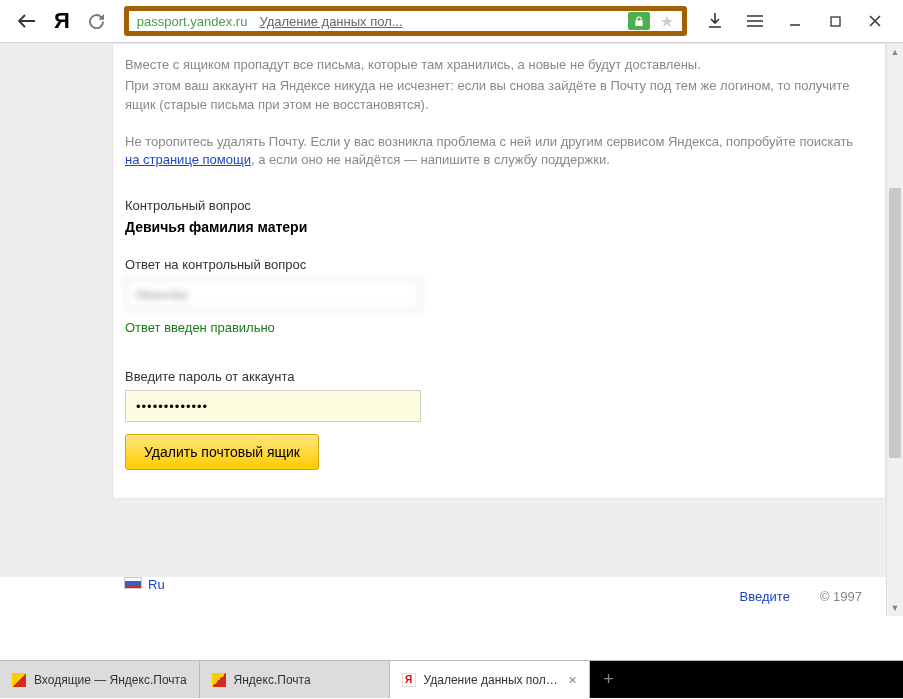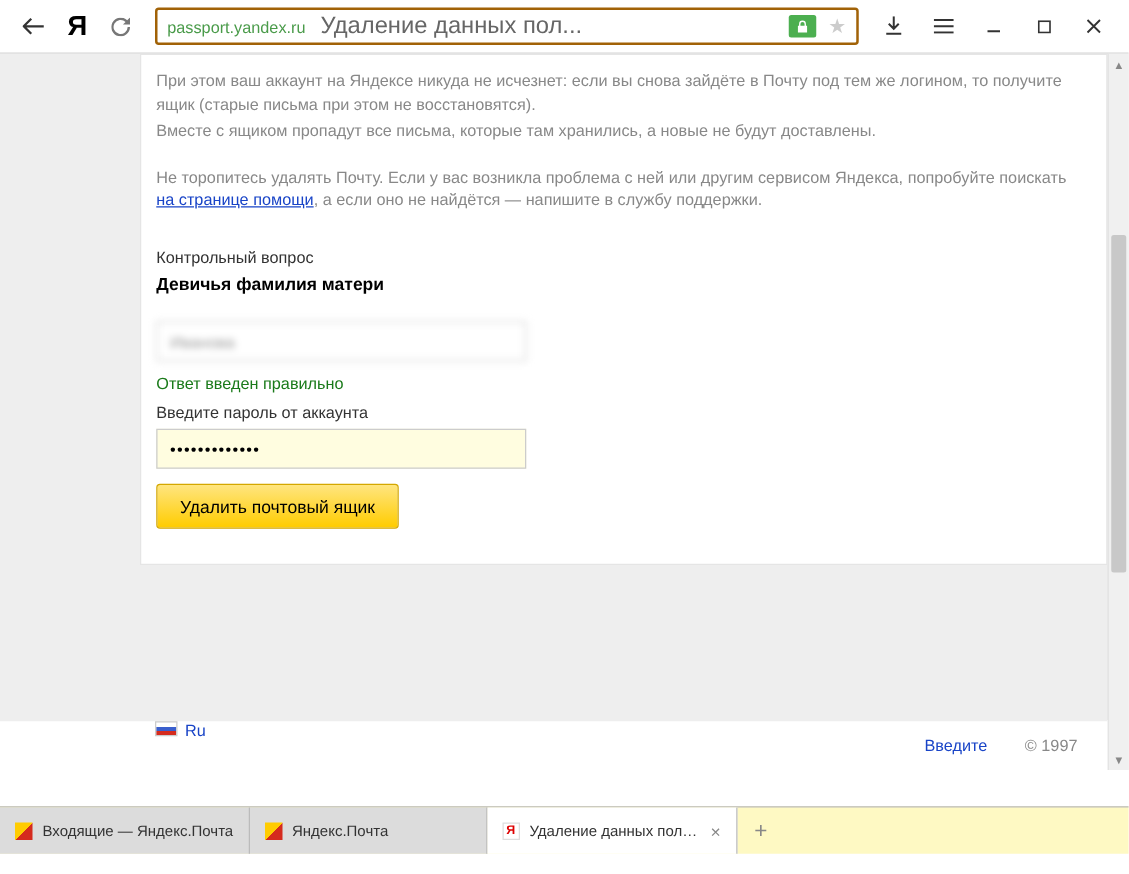--- a/index.html
+++ b/index.html
@@ -3,23 +3,23 @@
 <meta charset="utf-8">
 <style>
 * { margin: 0; padding: 0; box-sizing: border-box; }
 body { font-family: Arial, sans-serif; font-size: 13px; background: #fff; width: 903px; height: 699px; overflow: hidden; position: relative; }
 
 
 .browser-chrome { height: 43px; background: #fff; border-bottom: 1px solid #d4d4d4; display: flex; align-items: center; padding: 0 8px; gap: 4px; }
 .chrome-btn { width: 38px; height: 38px; display: flex; align-items: center; justify-content: center; cursor: pointer; font-size: 18px; color: #333; }
 .chrome-logo { font-size: 22px; font-weight: bold; color: #000; margin: 0 4px; }
 .reload-btn svg { width: 15px; height: 15px; }
-.address-bar { flex: 1; display: flex; align-items: center; height: 30px; background: #fff; border: 2px solid #a16207; border-radius: 3px; padding: 0 8px; margin: 0 4px; gap: 6px; }
+.address-bar { flex: 1; display: flex; align-items: center; height: 30px; background: #fff; border: 5px solid #a16207; border-radius: 3px; padding: 0 8px; margin: 0 4px; gap: 6px; }
 .url-host { color: #4a9b4a; font-size: 13px; }
-.url-title { color: #666; font-size: 19px; margin-left: 6px; white-space: nowrap; overflow: hidden; text-overflow: ellipsis; }
+.url-title { color: #666; font-size: 13px; margin-left: 6px; white-space: nowrap; overflow: hidden; text-overflow: ellipsis; text-decoration: underline; }
 .lock-badge { width: 22px; height: 18px; background: #4caf50; border-radius: 2px; display: flex; align-items: center; justify-content: center; margin-left: auto; }
 .lock-badge svg { width: 10px; height: 11px; fill: #fff; }
 .star-icon { color: #ccc; font-size: 16px; margin-left: 4px; }
 .chrome-right { display: flex; align-items: center; gap: 0; }
 .chrome-right .chrome-btn { width: 40px; }
 
 
 .page { height: 573px; overflow-y: auto; background: #eeeeee; position: relative; }
 .scrollbar-track { position: absolute; right: 0; top: 43px; width: 17px; height: 573px; background: #f0f0f0; border-left: 1px solid #e0e0e0; }
 .scrollbar-up, .scrollbar-down { height: 17px; display: flex; align-items: center; justify-content: center; color: #888; font-size: 9px; cursor: pointer; }
@@ -28,35 +28,35 @@
 .content-card { background: #fff; margin: 0 17px 20px 112px; padding: 12px 20px 28px 12px; border: 1px solid #e5e5e5; }
 .info-text { font-size: 13px; color: #888; line-height: 1.45; margin-bottom: 2px; }
 .info-text2 { font-size: 13px; color: #888; line-height: 1.45; margin-top: 18px; }
 .help-link { color: #1944c7; text-decoration: underline; cursor: pointer; }
 
 .form-section { margin-top: 28px; }
 .label-text { font-size: 13px; color: #333; margin-bottom: 6px; }
 .question-bold { font-size: 14px; font-weight: bold; color: #000; margin-bottom: 22px; }
 .input-field { width: 296px; height: 32px; border: 1px solid #ccc; padding: 0 10px; font-size: 13px; background: #fff; }
 .input-blurred { filter: blur(3px); color: #999; }
-.answer-correct { font-size: 13px; color: #1a7a1a; margin-top: 10px; margin-bottom: 8px; }
+.answer-correct { font-size: 13px; color: #1a7a1a; margin-top: 10px; margin-bottom: 34px; }
 .password-field { width: 296px; height: 32px; border: 1px solid #ccc; padding: 0 10px; font-size: 13px; background: #fffde0; letter-spacing: 1px; }
 
 .delete-btn { margin-top: 12px; height: 36px; padding: 0 18px; background: linear-gradient(#ffe57f, #ffcc00); border: 1px solid #d4a700; border-radius: 3px; font-size: 14px; color: #000; cursor: pointer; }
 
 
 .footer { position: absolute; bottom: 83px; left: 0; right: 17px; height: 40px; background: #fff; border-top: 1px solid #eee; display: flex; padding: 0 24px 0 124px; font-size: 13px; }
 .flag-ru { width: 18px; height: 12px; display: inline-block; background: linear-gradient(#fff 33%, #3a5fcd 33% 66%, #d52b1e 66%); border: 1px solid #ccc; margin-right: 6px; vertical-align: middle; }
 .footer-lang { color: #1944c7; cursor: pointer; }
 .footer-right { margin-left: auto; display: flex; gap: 30px; align-items: center; }
 .footer-link { color: #1944c7; cursor: pointer; }
 .footer-copy { color: #888; }
 
 
-.tab-bar { position: absolute; bottom: 16px; left: 0; right: 0; height: 38px; background: #fef9c3; display: flex; align-items: stretch; border-top: 1px solid #bbb; }
+.tab-bar { position: absolute; bottom: 1px; left: 0; right: 0; height: 38px; background: #000000; display: flex; align-items: stretch; border-top: 1px solid #bbb; }
 .tab { display: flex; align-items: center; padding: 0 12px; border-right: 1px solid #bbb; background: #dcdcdc; cursor: pointer; gap: 8px; font-size: 12px; color: #333; min-width: 190px; max-width: 200px; white-space: nowrap; overflow: hidden; }
 .tab.active { background: #fff; }
 .tab-favicon { width: 14px; height: 14px; flex-shrink: 0; }
 .fav-mail { background: linear-gradient(135deg, #ffcc00 50%, #d52b1e 50%); }
 .fav-yandex { background: #fff; border: 1px solid #ddd; display: flex; align-items: center; justify-content: center; color: #d00; font-size: 10px; font-weight: bold; }
 .tab-close { margin-left: auto; color: #888; font-size: 14px; cursor: pointer; }
 .tab-add { width: 38px; display: flex; align-items: center; justify-content: center; font-size: 18px; color: #888; cursor: pointer; }
 
 .truncate { white-space: nowrap; overflow: hidden; text-overflow: ellipsis; }
 </style>
@@ -109,30 +109,31 @@
     <div class="chrome-btn">
       <svg width="12" height="12" viewBox="0 0 12 12">
           <path d="M1 1l10 10M11 1L1 11" stroke="#333" stroke-width="1.5"></path>
         </svg>
     </div>
   </div>
 </div>
 
 <div class="page">
   <div class="content-card">
+    <p class="info-text">Вместе с ящиком пропадут все письма, которые там хранились, а новые не будут доставлены.</p>
     <p class="info-text">При этом ваш аккаунт на Яндексе никуда не исчезнет: если вы снова зайдёте в Почту под тем же логином, то получите ящик (старые письма при этом не восстановятся).</p>
-    <p class="info-text">Вместе с ящиком пропадут все письма, которые там хранились, а новые не будут доставлены.</p>
     <p class="info-text2">
       <span>Не торопитесь удалять Почту. Если у вас возникла проблема с ней или другим сервисом Яндекса, попробуйте поискать </span><a class="help-link">на странице помощи</a><span>, а если оно не найдётся — напишите в службу поддержки.</span>
     </p>
 
     <div class="form-section">
       <div class="label-text">Контрольный вопрос</div>
       <div class="question-bold">Девичья фамилия матери</div>
 
+      <div class="label-text">Ответ на контрольный вопрос</div>
       <input class="input-field input-blurred" value="Иванова" style="">
       <div class="answer-correct">Ответ введен правильно</div>
 
       <div class="label-text">Введите пароль от аккаунта</div>
       <input class="password-field" type="text" value="•••••••••••••" style="">
 
       <div><button class="delete-btn">Удалить почтовый ящик</button></div>
     </div>
   </div>
 </div>

